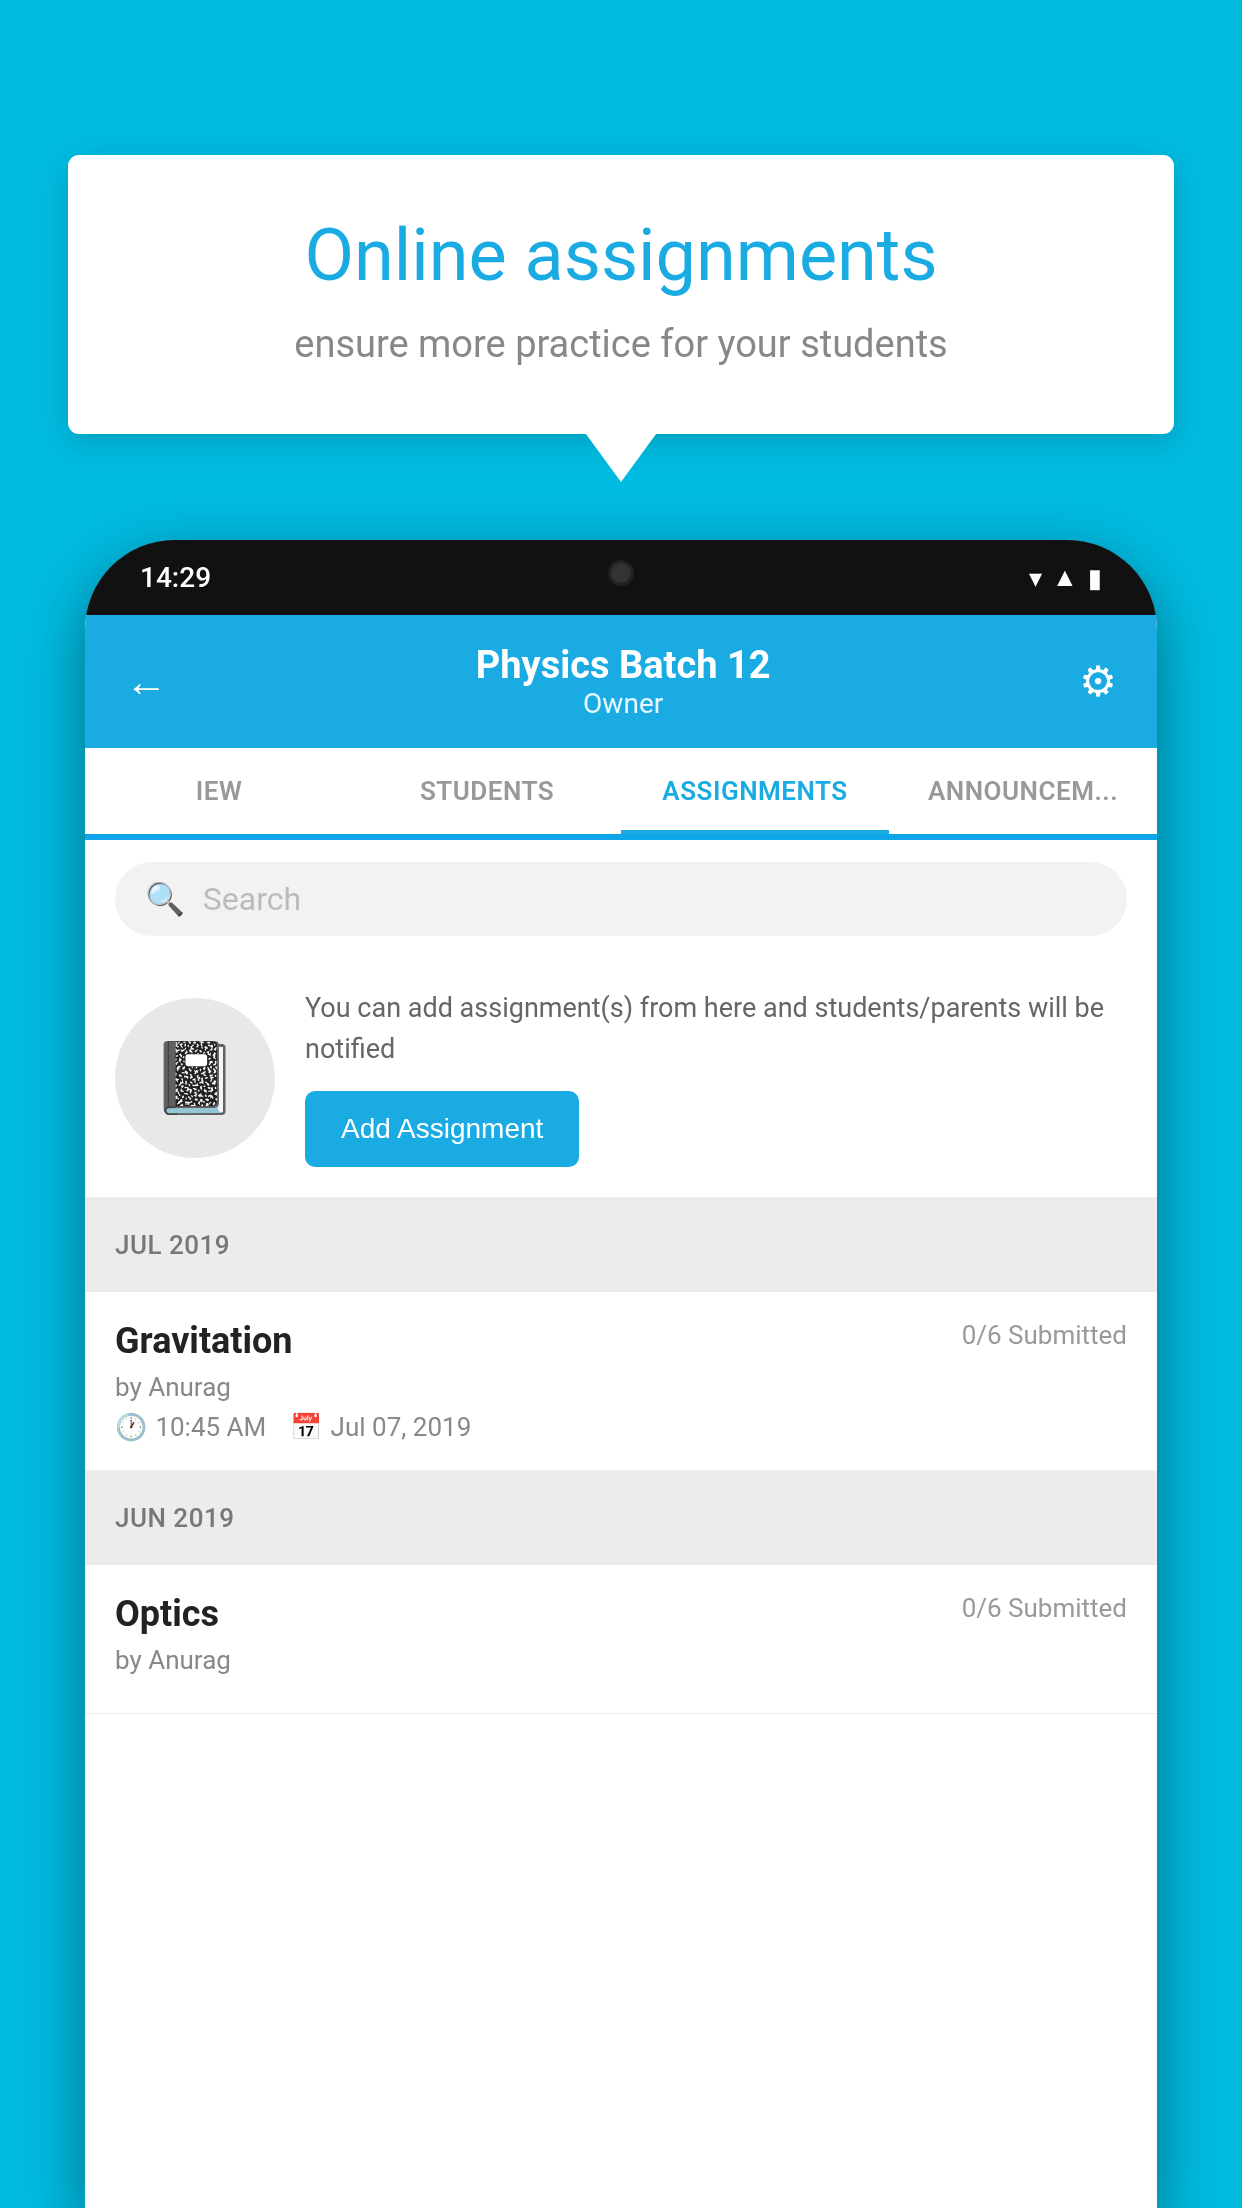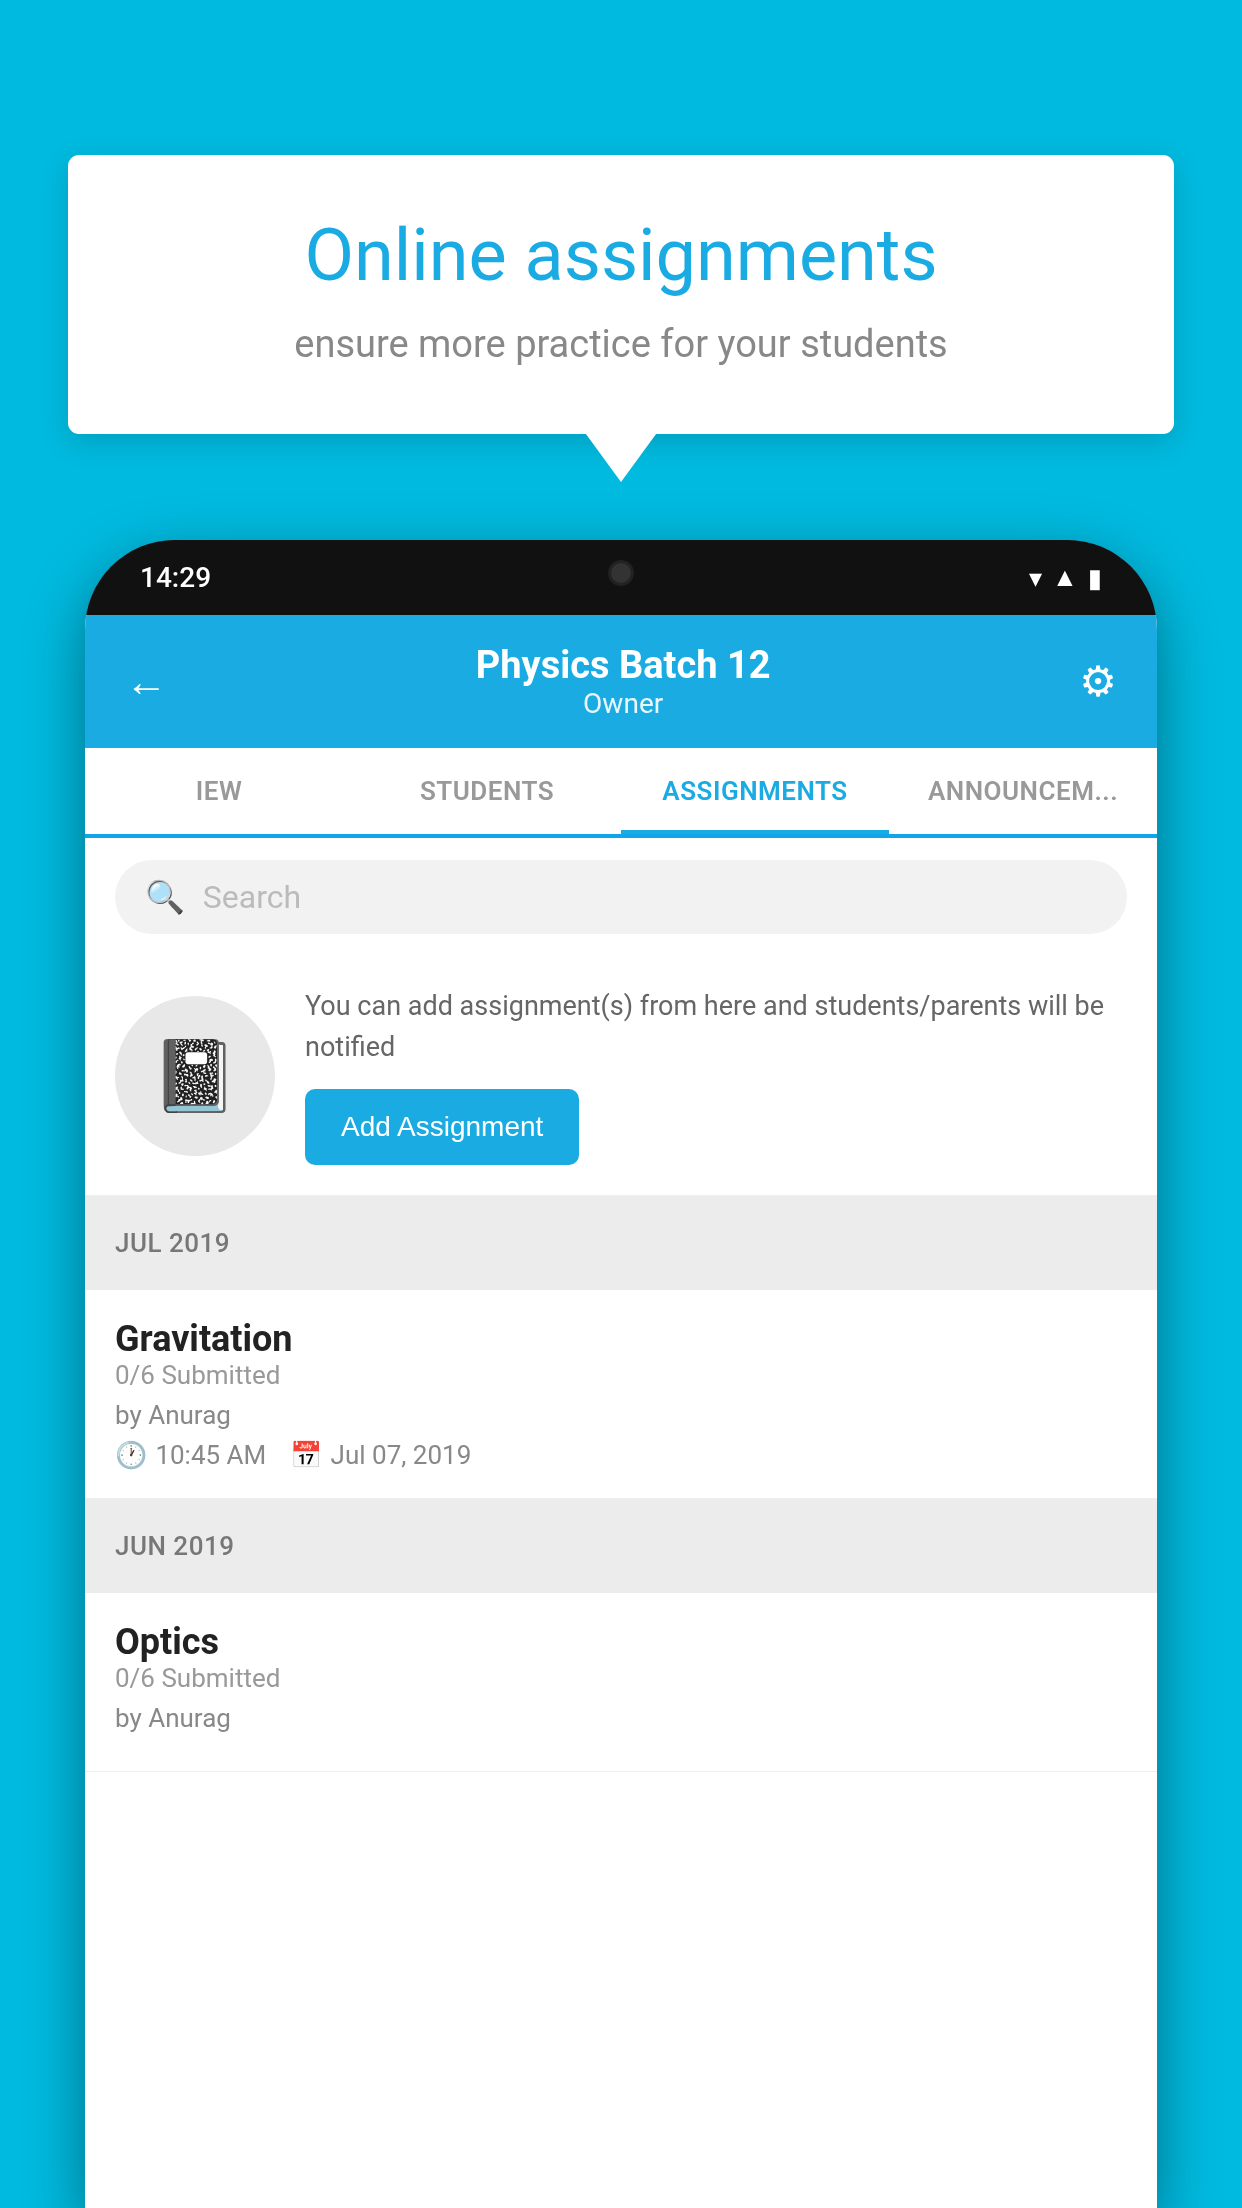--- a/index.html
+++ b/index.html
@@ -148,21 +148,21 @@
     }
     .settings-icon {
       color: white;
       font-size: 42px;
     }
 
     
     .tabs-container {
       display: flex;
       background: white;
-      border-bottom: 4px solid #0ea5e9;
+      border-bottom: 6px solid #0ea5e9;
       overflow: hidden;
     }
     .tab {
       flex: 1;
       text-align: center;
       padding: 28px 10px;
       font-size: 26px;
       font-weight: 600;
       color: #999;
       letter-spacing: 0.5px;
@@ -261,21 +261,20 @@
     .assignment-item {
       background: white;
       padding: 28px 30px 28px 30px;
       border-bottom: 1px solid #eee;
     }
     .assignment-header {
       display: flex;
       justify-content: space-between;
       align-items: flex-start;
       margin-bottom: 10px;
-      flex-direction: column;
     }
     .assignment-name {
       font-size: 36px;
       font-weight: 700;
       color: #222;
     }
     .assignment-submitted {
       font-size: 26px;
       color: #999;
     }

